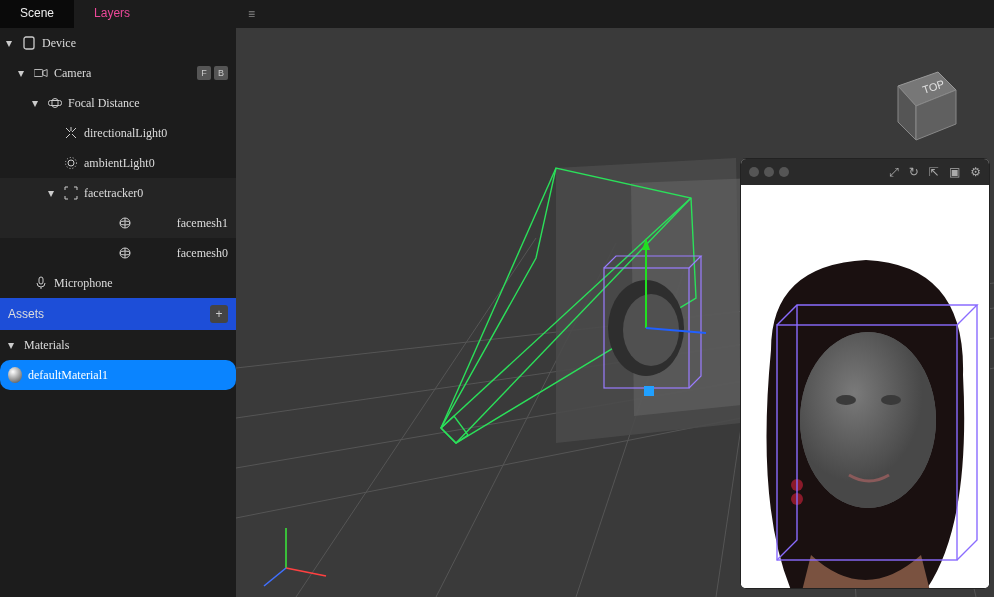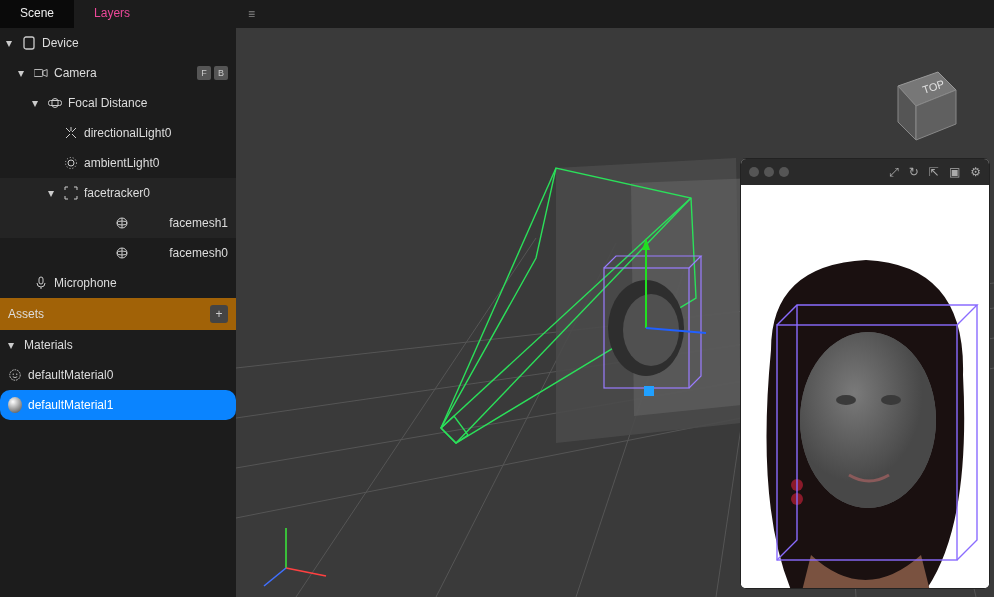--- a/index.html
+++ b/index.html
@@ -38,39 +38,39 @@
   display: flex;
   align-items: center;
   height: 30px;
   padding: 0 8px;
   gap: 6px;
   cursor: pointer;
 }
 .tree-row.dim { background: #242424; }
 .tree-row .chev { width: 10px; display:inline-flex; }
 .tree-row .ico { width: 14px; height:14px; display:inline-flex; align-items:center; justify-content:center; }
-.tree-row .label { color: #ddd; }
+.tree-row .label { color: #ddd; font-family: Liberation Serif, serif; }
 .depth-0 { padding-left: 6px; }
 .depth-1 { padding-left: 18px; }
 .depth-2 { padding-left: 32px; }
 .depth-3 { padding-left: 48px; }
 .depth-4 { padding-left: 64px; justify-content: space-between; }
 .fb-badges {
   margin-left: auto;
   display: flex;
   gap: 3px;
 }
 .badge {
   background: #555; color:#ccc; font-size:9px;
   width:14px; height:14px; border-radius:2px;
   display:flex; align-items:center; justify-content:center;
 }
 .section-header {
   display:flex; align-items:center; height: 32px;
-  padding: 0 8px; background:#a16207; color:#ddd;
+  padding: 0 8px; background:#1d4ed8; color:#ddd;
 }
 .add-btn {
   margin-left:auto; width:18px; height:18px;
   background:#444; border-radius:3px;
   display:flex; align-items:center; justify-content:center;
   color:#ccc; cursor:pointer;
 }
 .assets-list .tree-row { padding-left: 8px; }
 .selected { background:#0a84ff !important; color:#fff;border-radius:10px; }
 .selected .label { color:#fff; }
@@ -222,31 +222,20 @@
   </div>
 
   <div class="section-header">
     <span>Assets</span>
     <span class="add-btn">+</span>
   </div>
   <div class="assets-list">
     <div class="tree-row">
       <span class="chev">▾</span>
       <span class="label">Materials</span>
-    </div>
-    <div class="tree-row depth-1">
-      <span class="ico">
-        <svg width="16" height="16" viewBox="0 0 16 16">
-            <circle cx="8" cy="8" r="6" fill="none" stroke="#ccc" stroke-dasharray="2 1"></circle>
-            <circle cx="6" cy="7" r="0.8" fill="#ccc"></circle>
-            <circle cx="10" cy="7" r="0.8" fill="#ccc"></circle>
-            <path d="M5.5 10 Q8 12 10.5 10" fill="none" stroke="#ccc"></path>
-          </svg>
-      </span>
-      <span class="label">defaultMaterial0</span>
     </div>
     <div class="tree-row depth-1 selected">
       <span class="ico">
         <span class="mat-sphere"></span>
       </span>
       <span class="label">defaultMaterial1</span>
     </div>
   </div>
 </div>
 

